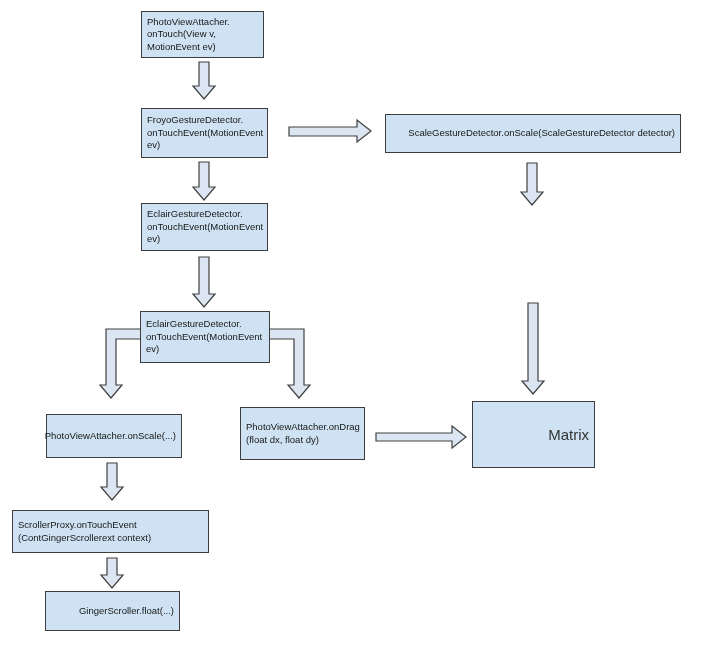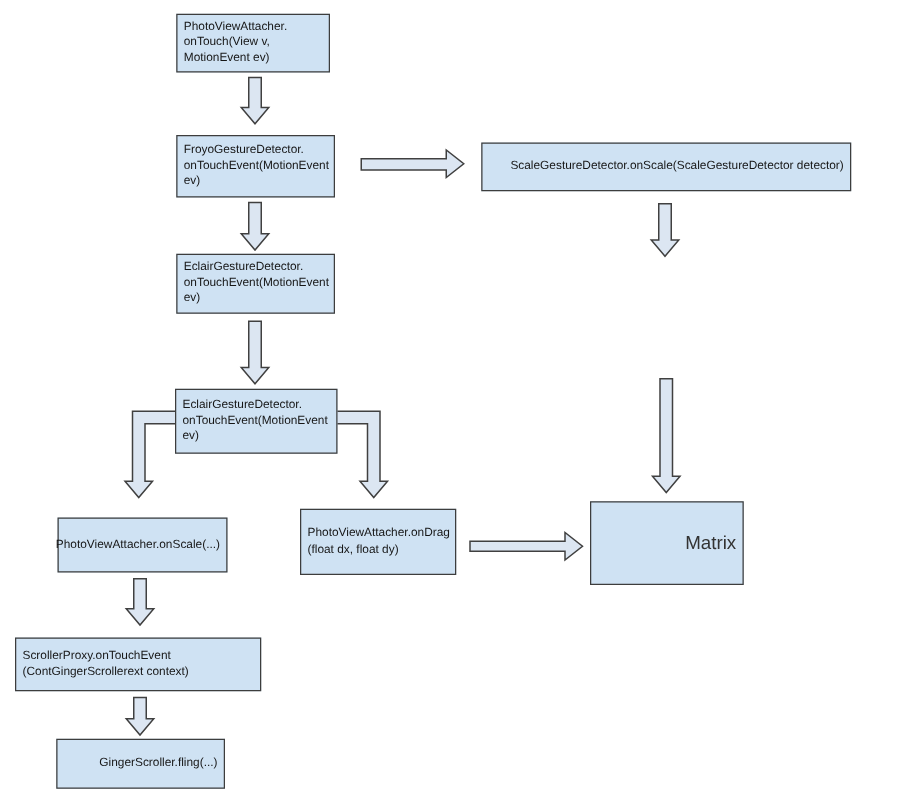--- a/index.html
+++ b/index.html
@@ -127,16 +127,16 @@
     <span class="box-label">PhotoViewAttacher.onDrag
 (float dx, float dy)</span>
   </div>
 
   <div class="box" style="left:12px;top:510px;width:197px;height:43px">
     <span class="box-label">ScrollerProxy.onTouchEvent
 (ContGingerScrollerext context)</span>
   </div>
 
   <div class="box center" style="left:45px;top:591px;width:135px;height:40px">
-    <span class="box-label">GingerScroller.fling(...)</span>
+    <span class="box-label">GingerScroller.float(...)</span>
   </div>
 
 </div>
 
 </body></html>

